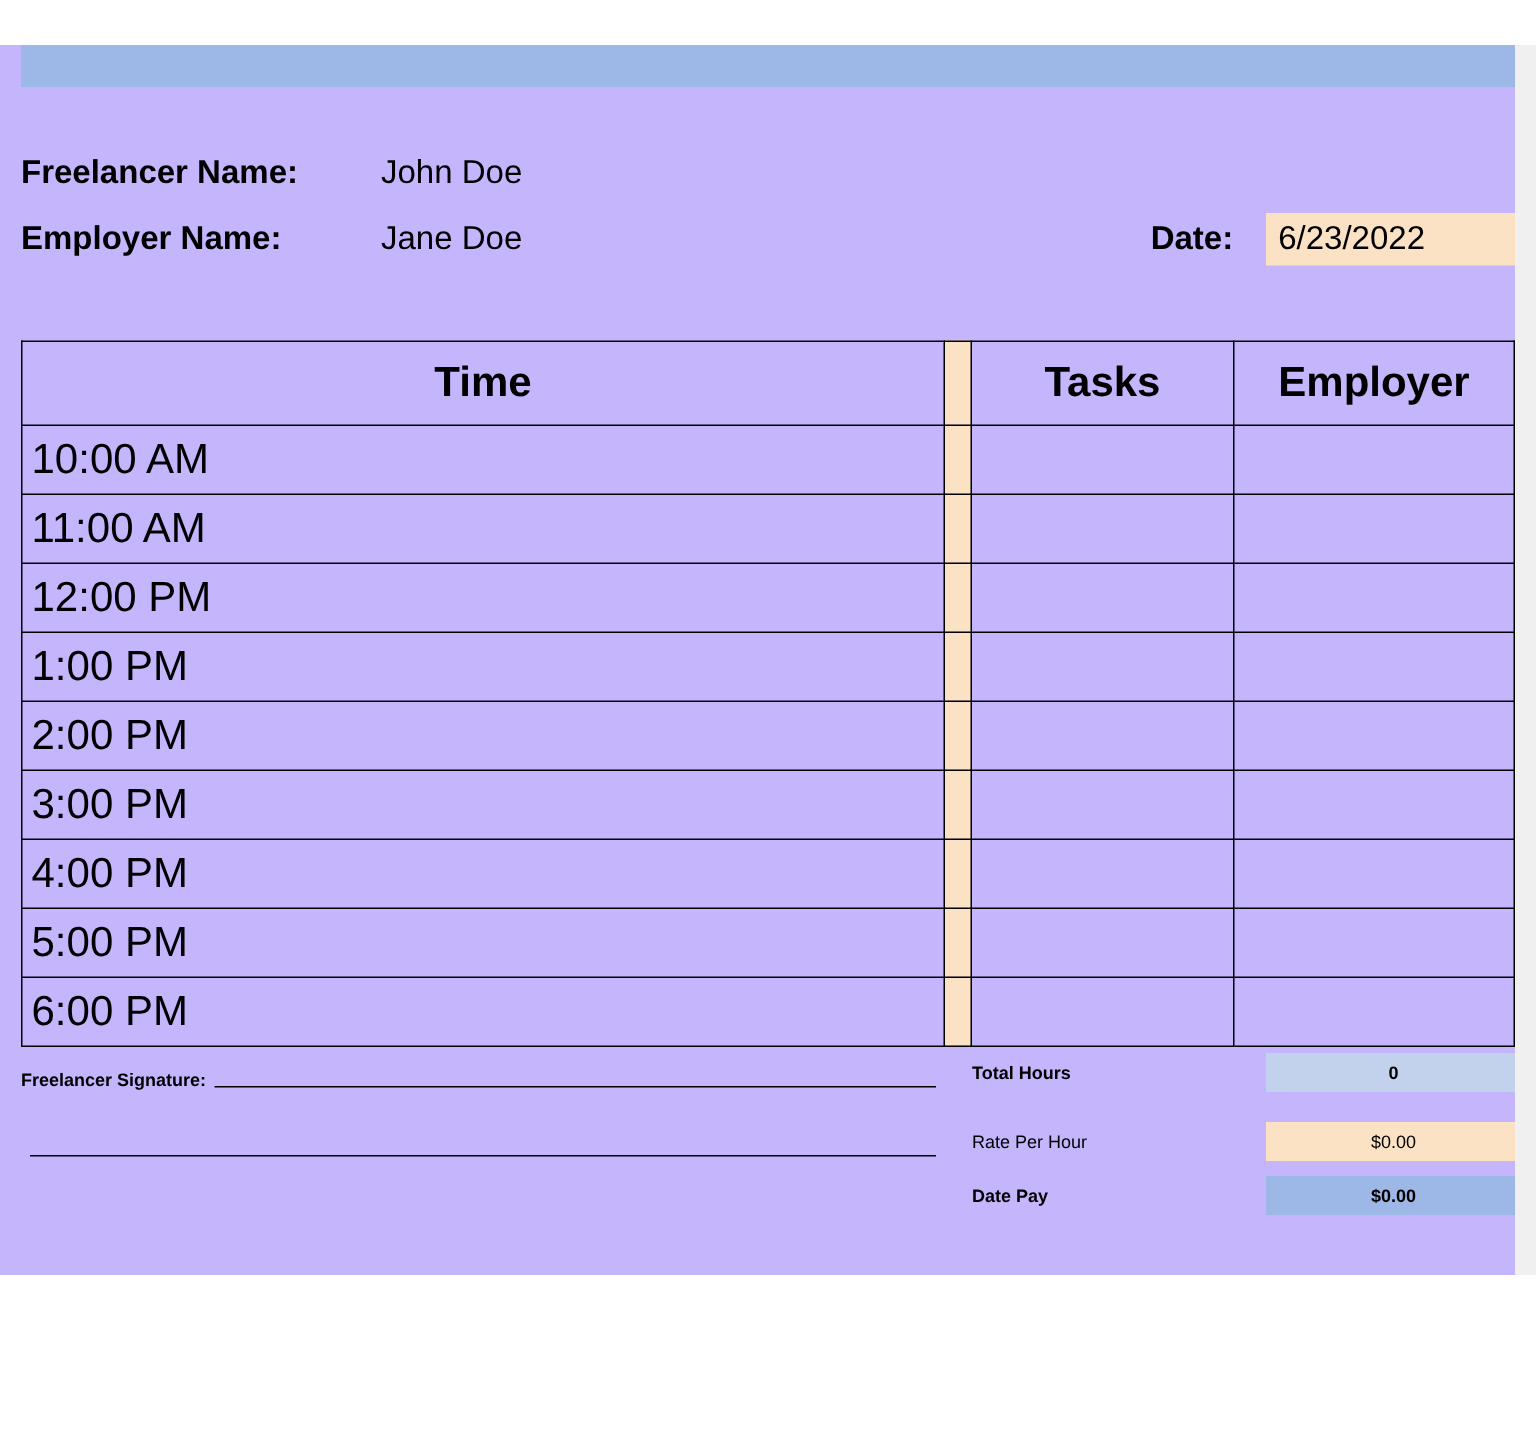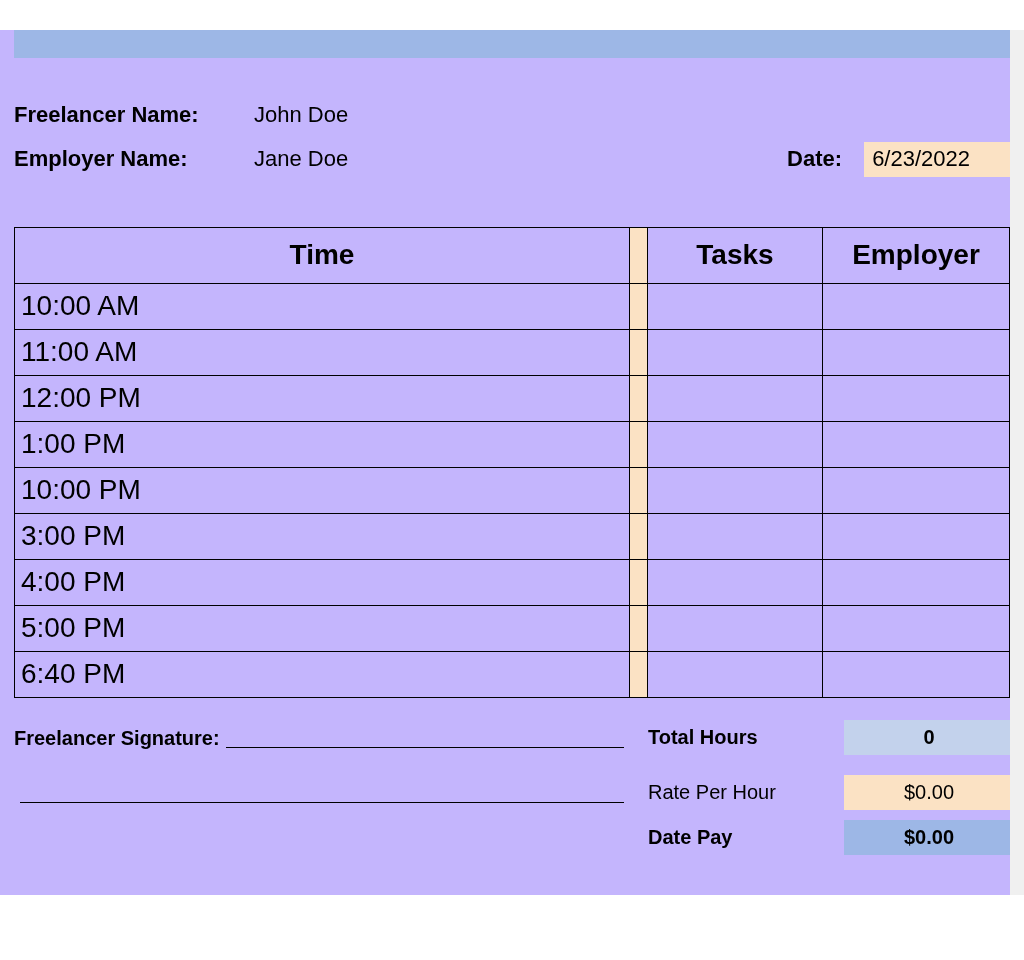--- a/index.html
+++ b/index.html
@@ -53,21 +53,21 @@
     align-items: center;
   }
   .date-label {
     font-weight: bold;
     font-size: 22px;
     margin-right: 22px;
   }
   .date-value {
     font-size: 22px;
     background: #fbe2c4;
-    padding: 4px 40px 4px 8px;
+    padding: 4px 60px 4px 8px;
   }
   
   table.sheet {
     width: 100%;
     border-collapse: collapse;
     table-layout: fixed;
     margin-top: 50px;
   }
   table.sheet th, table.sheet td {
     border: 1px solid #000;
@@ -85,25 +85,25 @@
   col.c-time     { width: 615px; }
   col.c-sep      { width: 18px; }
   col.c-tasks    { width: 175px; }
   col.c-completed{  }
   th.sep, td.sep {
     background: #fbe2c4;
     padding: 0;
   }
   
   .bottom {
-    margin-top: 22px;
+    margin-top: 4px;
     display: grid;
     grid-template-columns: 630px 200px 170px;
     row-gap: 10px;
-    font-size: 20px;
+    font-size: 12px;
     align-items: center;
   }
   .sig-label { font-weight: bold; white-space: nowrap; }
   .sig-cell { display:flex; align-items:flex-end; }
   .sig-line {
     flex:1;
     border-bottom: 1.5px solid #000;
     height: 22px;
     margin: 0 20px 2px 6px;
   }
@@ -176,21 +176,21 @@
         <td></td>
         <td></td>
       </tr>
       <tr>
         <td class="time-cell">1:00 PM</td>
         <td class="sep"></td>
         <td></td>
         <td></td>
       </tr>
       <tr>
-        <td class="time-cell">10:00 PM</td>
+        <td class="time-cell">2:00 PM</td>
         <td class="sep"></td>
         <td></td>
         <td></td>
       </tr>
       <tr>
         <td class="time-cell">3:00 PM</td>
         <td class="sep"></td>
         <td></td>
         <td></td>
       </tr>
@@ -200,21 +200,21 @@
         <td></td>
         <td></td>
       </tr>
       <tr>
         <td class="time-cell">5:00 PM</td>
         <td class="sep"></td>
         <td></td>
         <td></td>
       </tr>
       <tr>
-        <td class="time-cell">6:40 PM</td>
+        <td class="time-cell">6:00 PM</td>
         <td class="sep"></td>
         <td></td>
         <td></td>
       </tr>
     </tbody>
   </table>
 
   <div class="bottom">
 
     <div class="sig-cell">

